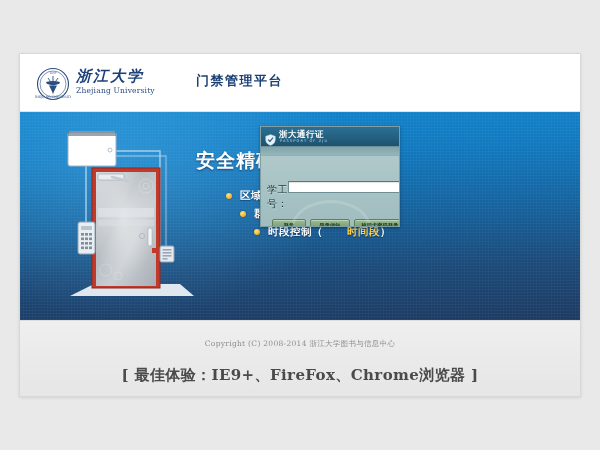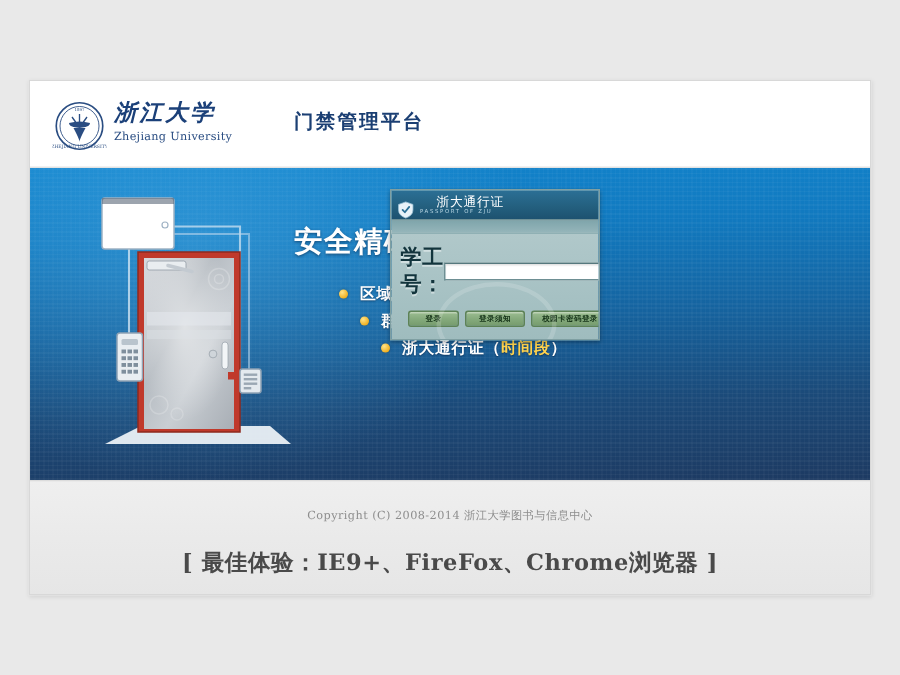--- a/index.html
+++ b/index.html
@@ -79,57 +79,58 @@
   .bdot {
     width:6px; height:6px; border-radius:50%;
     background:radial-gradient(circle at 35% 32%,#ffe489,#f0b021 70%,#cf8f0c);
     margin-right:8px; flex:0 0 auto;
     box-shadow:0 0 2px rgba(0,0,0,.3);
   }
   .btext {
     font-size:10.5px; font-weight:bold; color:#ffffff; letter-spacing:.5px;
     text-shadow:0 1px 1px rgba(0,20,50,.5);
   }
-  .bhl { color:#ffd24d; }
+  .bhl { color:#ffd24d;margin-left:24px; }
 
   
   #login {
     position:absolute; left:240px; top:14px; width:140px; height:101px;
     background:linear-gradient(180deg,#b7ccce 0%,#aac4c6 55%,#9fbcbe 100%);
     border:1px solid #7f9fa2;
     box-shadow:0 1px 3px rgba(0,0,0,.35);
     overflow:hidden;
   }
   #login-head {
     position:relative; height:20px;
     background:linear-gradient(180deg,#2b6f95 0%,#24607f 55%,#1d5270 100%);
     border-bottom:1px solid #6d9096;
     padding-left:4px;
   }
   #shield { position:absolute; left:4px; top:4px; width:11px; height:12px; }
   #login-title {
-    position:absolute; left:30px; top:2px;
-    font-size:8.5px; font-weight:normal; color:#ffffff; letter-spacing:.5px;
+    position:absolute; left:18px; top:2px;
+    font-size:8.5px; font-weight:bold; color:#ffffff; letter-spacing:.5px;
   }
   #login-sub {
     position:absolute; left:19px; top:12px;
     font-size:3.6px; color:#b9d6e4; letter-spacing:1.1px;
   }
   #wm-strip {
     height:9px;
     background:linear-gradient(180deg,#7fa5ab,#95b5ba);
     overflow:hidden; white-space:nowrap;
     border-bottom:1px solid #8fb0b4;
   }
   #login-body { position:relative; padding:7px 6px 0 6px; }
   .frow { display:flex; align-items:center; margin-bottom:6px; }
   .flabel {
-    width:40px; font-size:14px; color:#12343c; font-weight:bold;
+    width:40px; font-size:10px; color:#12343c; font-weight:normal;
     letter-spacing:.5px; text-align:left;
     text-shadow:0 1px 0 rgba(255,255,255,.45);
+    margin-top:20px;
   }
   .finput {
     flex:1; height:12px; background:#ffffff;
     border:1px solid #6e8f93; border-top-color:#55787d;
     box-shadow:inset 0 1px 1px rgba(0,0,0,.12);
   }
   #btnrow { display:flex; gap:4px; padding:2px 5px 0 5px; }
   .lbtn {
     flex:0 0 auto; height:11px;
     background:linear-gradient(180deg,#9cbd92 0%,#86ab7d 50%,#769c6e 100%);
@@ -276,21 +277,21 @@
           <div class="bullet bullet-1">
             <span class="bdot"></span>
             <span class="btext"><span>区域控制（</span><span class="bhl">工作区</span><span>）</span></span>
           </div>
           <div class="bullet bullet-2">
             <span class="bdot"></span>
             <span class="btext"><span>群组控制（</span><span class="bhl">权限组</span><span>）</span></span>
           </div>
           <div class="bullet bullet-3">
             <span class="bdot"></span>
-            <span class="btext"><span>浙大通行证（</span><span class="bhl">时间段</span><span>）</span></span>
+            <span class="btext"><span>时段控制（</span><span class="bhl">时间段</span><span>）</span></span>
           </div>
         </div>
       </div>
 
       <div id="login">
         <div id="login-head">
           <div id="shield">
             <svg viewBox="0 0 11 12" width="11" height="12">
               <path d="M5.5 .6 L10.3 2.3 V6 Q10.3 9.6 5.5 11.4 Q.7 9.6 .7 6 V2.3 Z" fill="#e8f2f8" stroke="#9fc4d8" stroke-width=".5"></path>
               <path d="M3.4 5.9 L4.9 7.5 L7.8 3.9" stroke="#2b6f95" stroke-width="1.2" fill="none" stroke-linecap="round" stroke-linejoin="round"></path>

